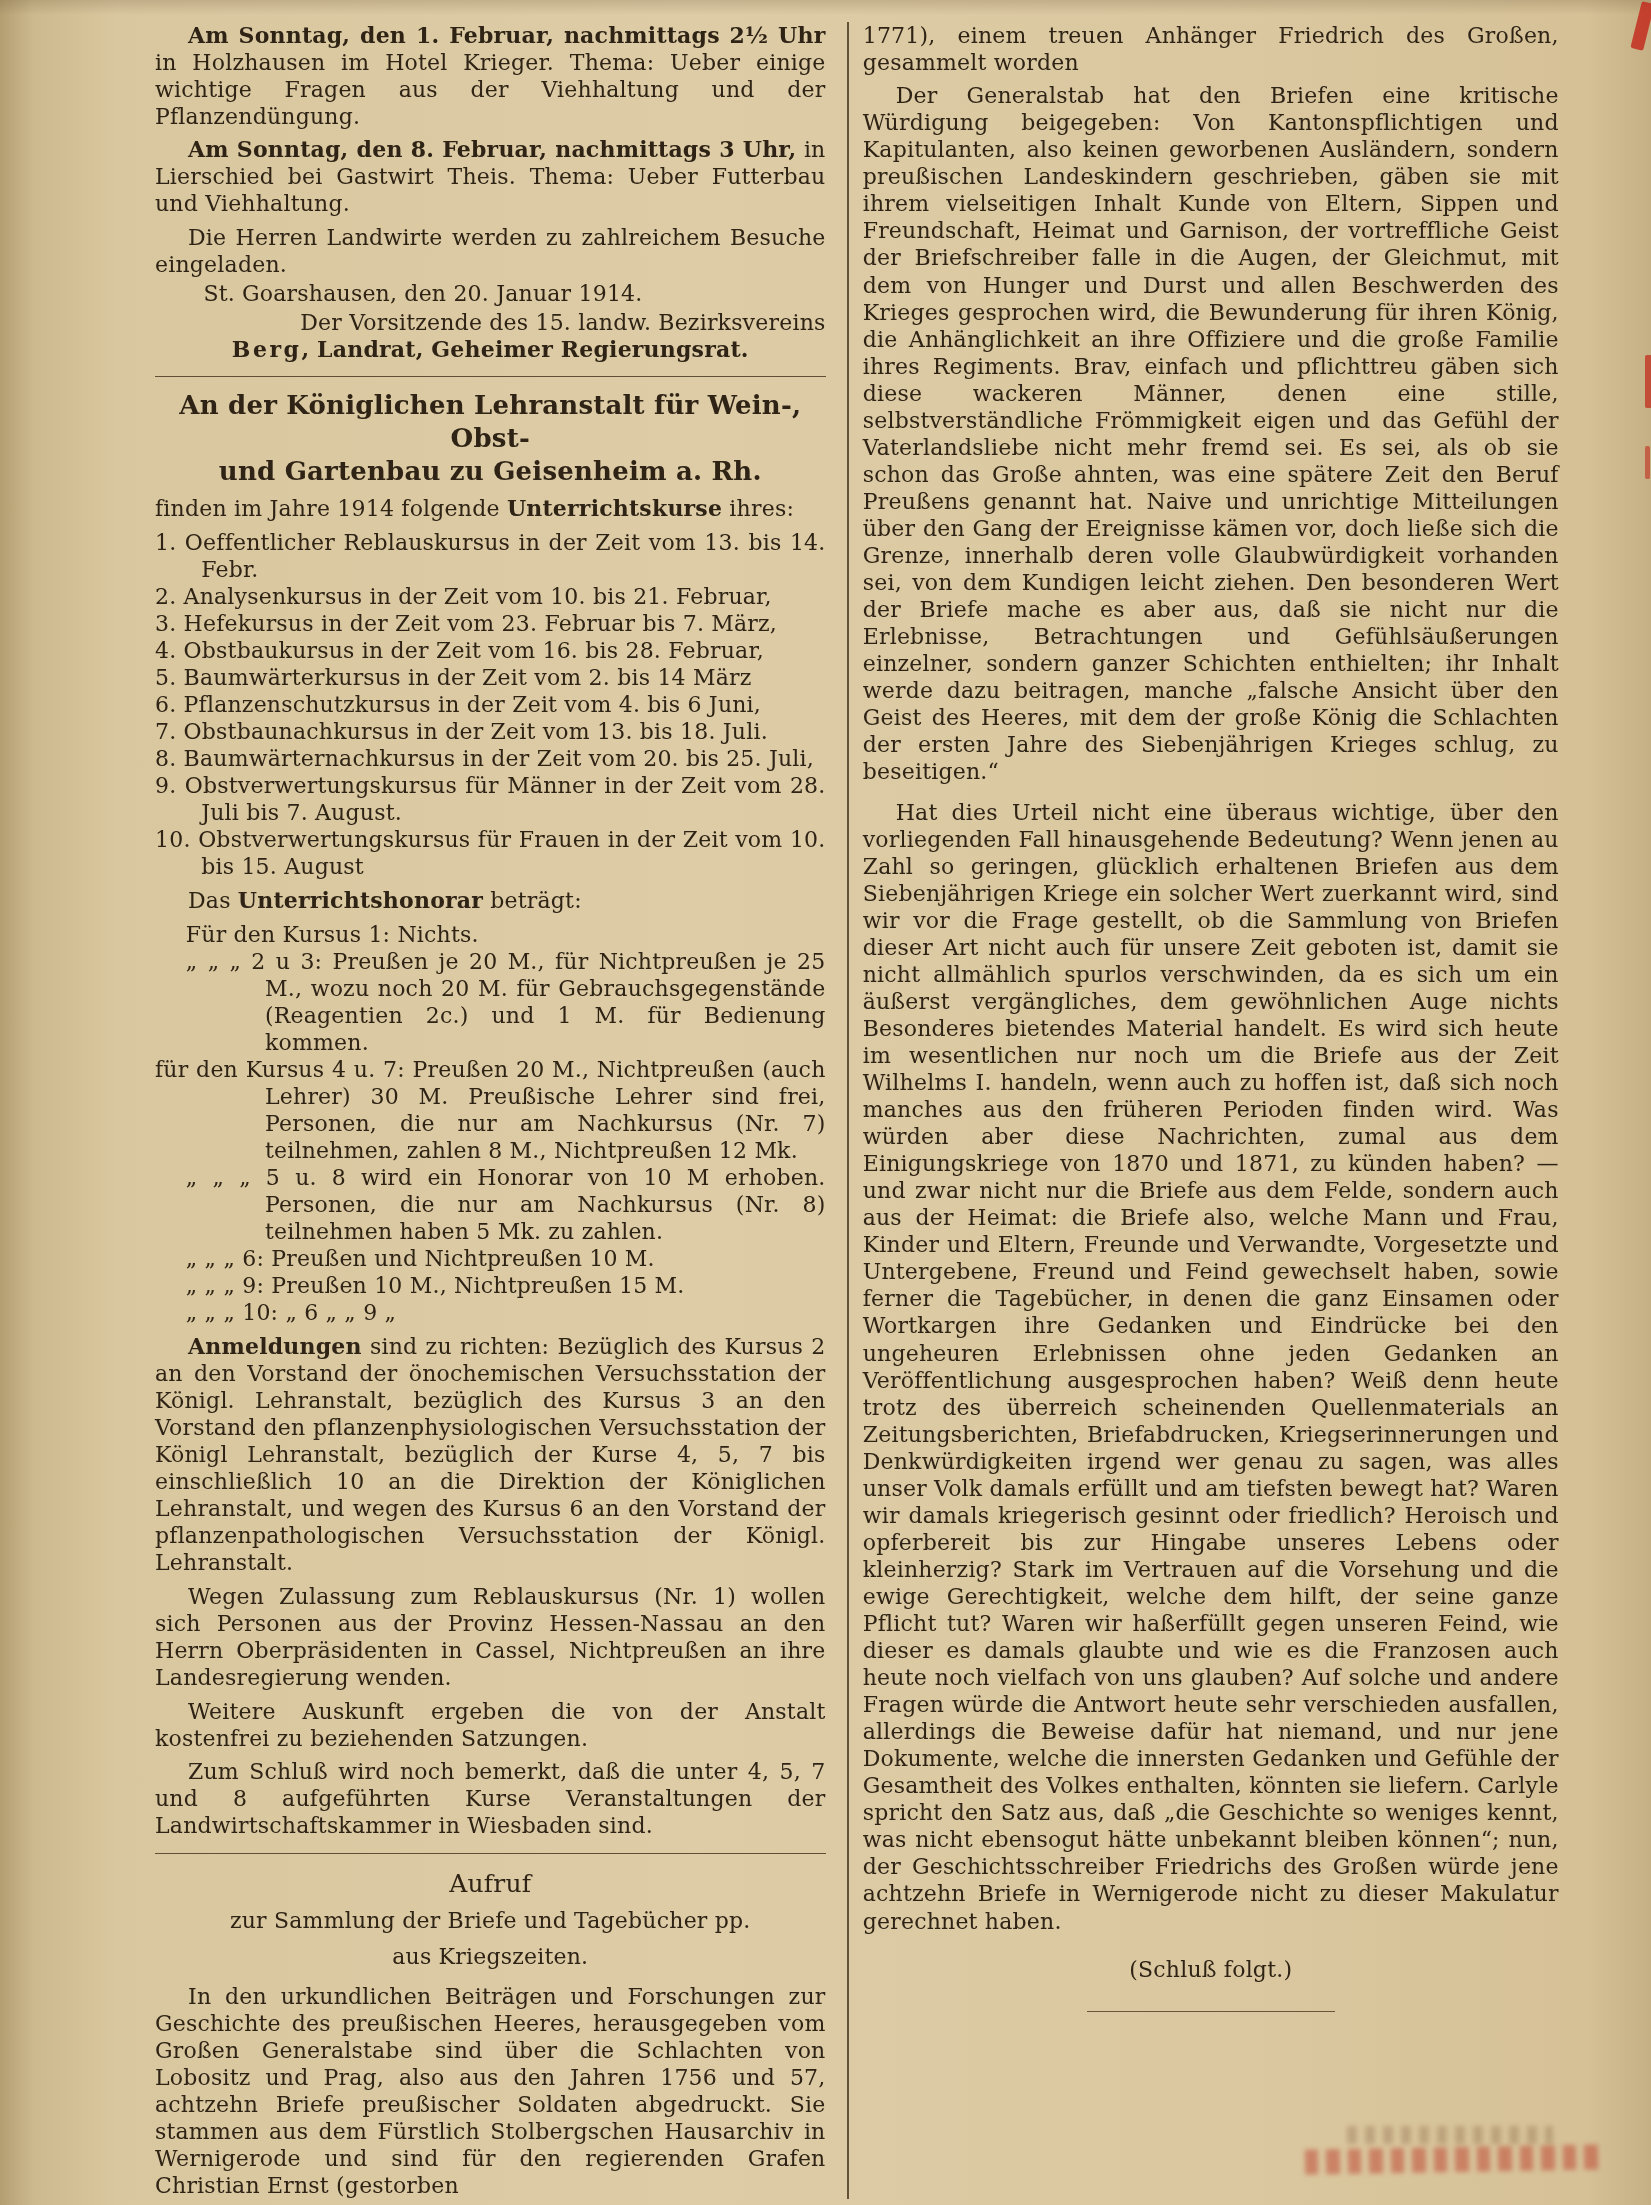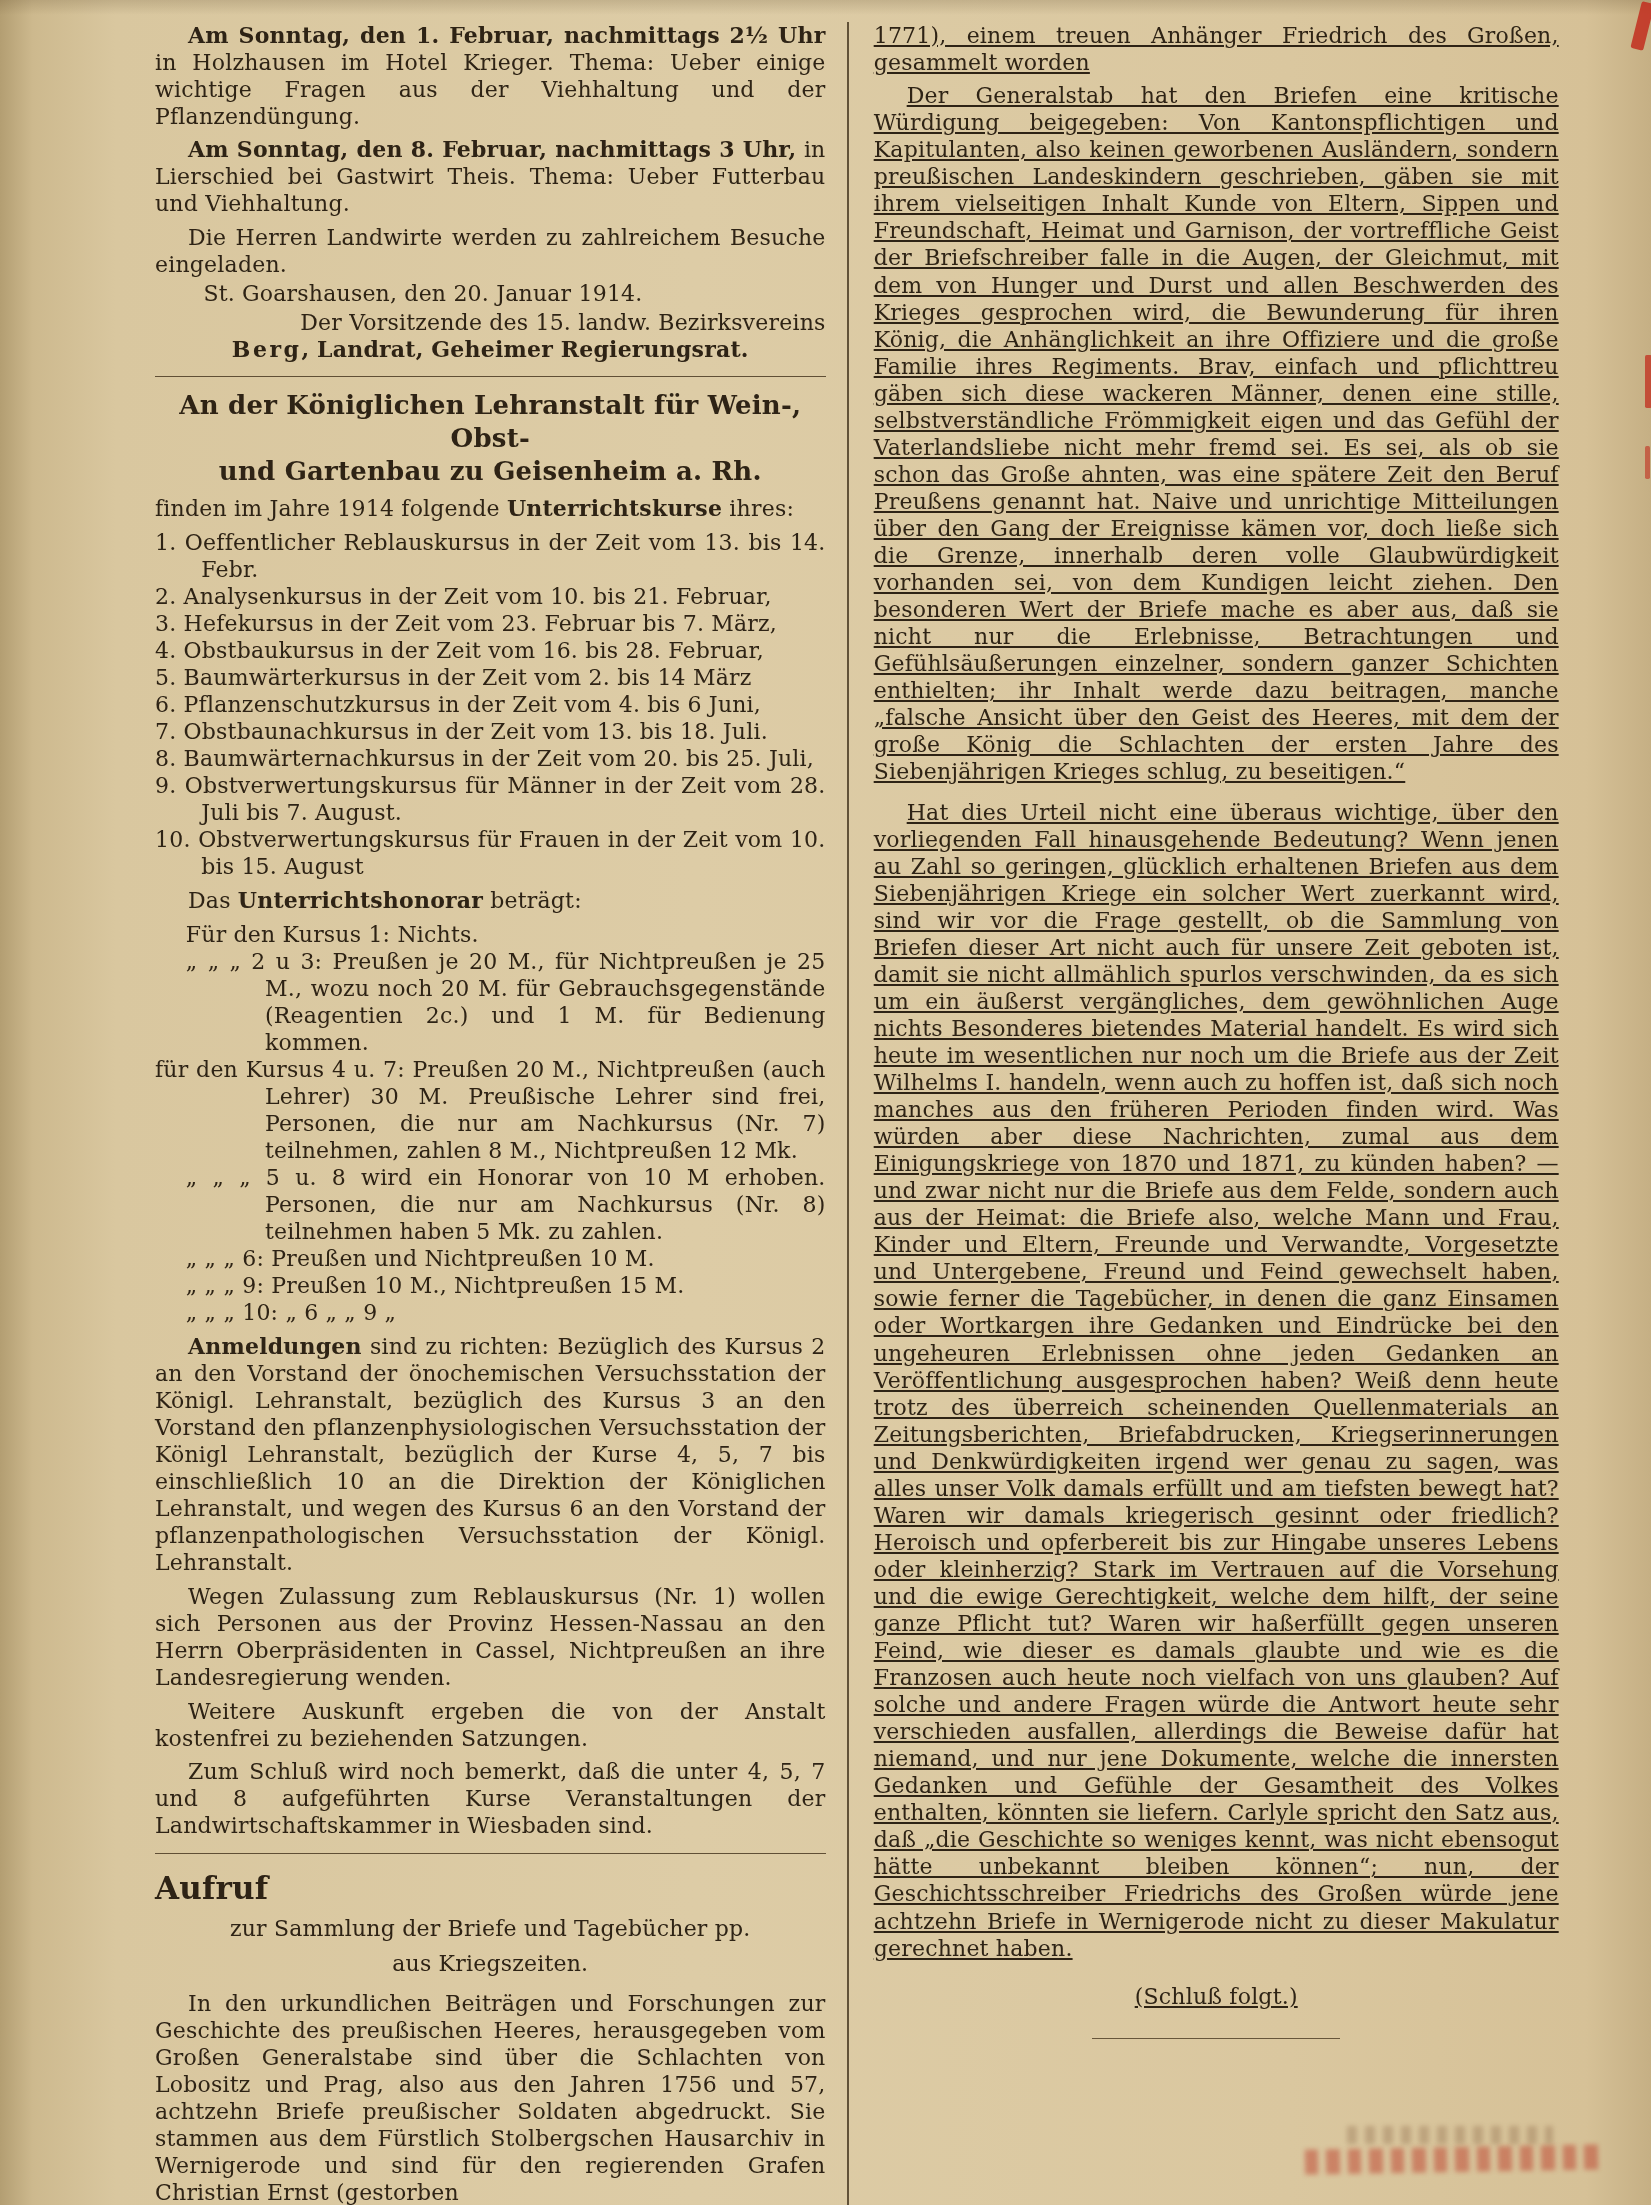--- a/index.html
+++ b/index.html
@@ -17,21 +17,21 @@
       linear-gradient(180deg, rgba(80,60,30,.18) 0, rgba(80,60,30,0) 15px),
       linear-gradient(90deg,#b39e72 0%,#cdb98e 2%,#d9c79f 7%,#ddcca6 42%,#dac79f 78%,#d6c197 96%,#c5af84 100%);
     overflow:hidden;
   }
   .columns {
     position:absolute; left:155px; top:21.5px; width:1445px;
     display:flex; align-items:stretch;
   }
   .col { font-size:22px; line-height:1.23; text-align:justify; letter-spacing:0.2px; }
   .col-left  { width:692px; padding-right:21.5px; }
-  .col-right { width:710px; padding-left:25px;text-decoration:underline; }
+  .col-right { width:710px; padding-left:14px; }
   .divider { width:1.7px; background:#43331d; opacity:.8; }
 
   p { margin:0; }
   .indent { text-indent:1.5em; }
   .noindent { text-indent:0; }
   .bold { font-weight:700; }
   .sp { letter-spacing:2.5px; font-weight:700; }
   .gap { margin-top:6.6px; }
   .gap-lg { margin-top:13.2px; }
 
@@ -40,21 +40,21 @@
   .sig2 { text-align:center; }
 
   .rule { border:none; border-top:1.7px solid #4a3922; margin:13.2px 0 11.6px 0; opacity:.85; }
   .end-rule { border:none; border-top:1.7px solid #4a3922; width:248px; margin:28px auto 0 auto; opacity:.8; }
 
   .section-head { text-align:center; font-weight:700; font-size:26px; line-height:1.28; }
   .course { text-align:justify; padding-left:2.1em; text-indent:-2.1em; }
   .fee { padding-left:5em; text-indent:-3.6em; }
   .fee-flush { padding-left:5em; text-indent:-5em; }
 
-  .aufruf-title { font-weight:700; font-size:31px; margin-top:15px; }
+  .aufruf-title { text-align:center; font-weight:400; font-size:25px; margin-top:15px; }
   .aufruf-sub { text-align:center; margin-top:8px; }
 
   .closing { text-align:center; margin-top:21.5px; }
 
   
   .red-mark-corner {
     position:absolute; top:1.7px; right:3.3px; width:13.2px; height:48px;
     background:#c22d1e; transform:rotate(14deg); opacity:.85; border-radius:2.5px;
   }
   .red-mark-edge1 {

